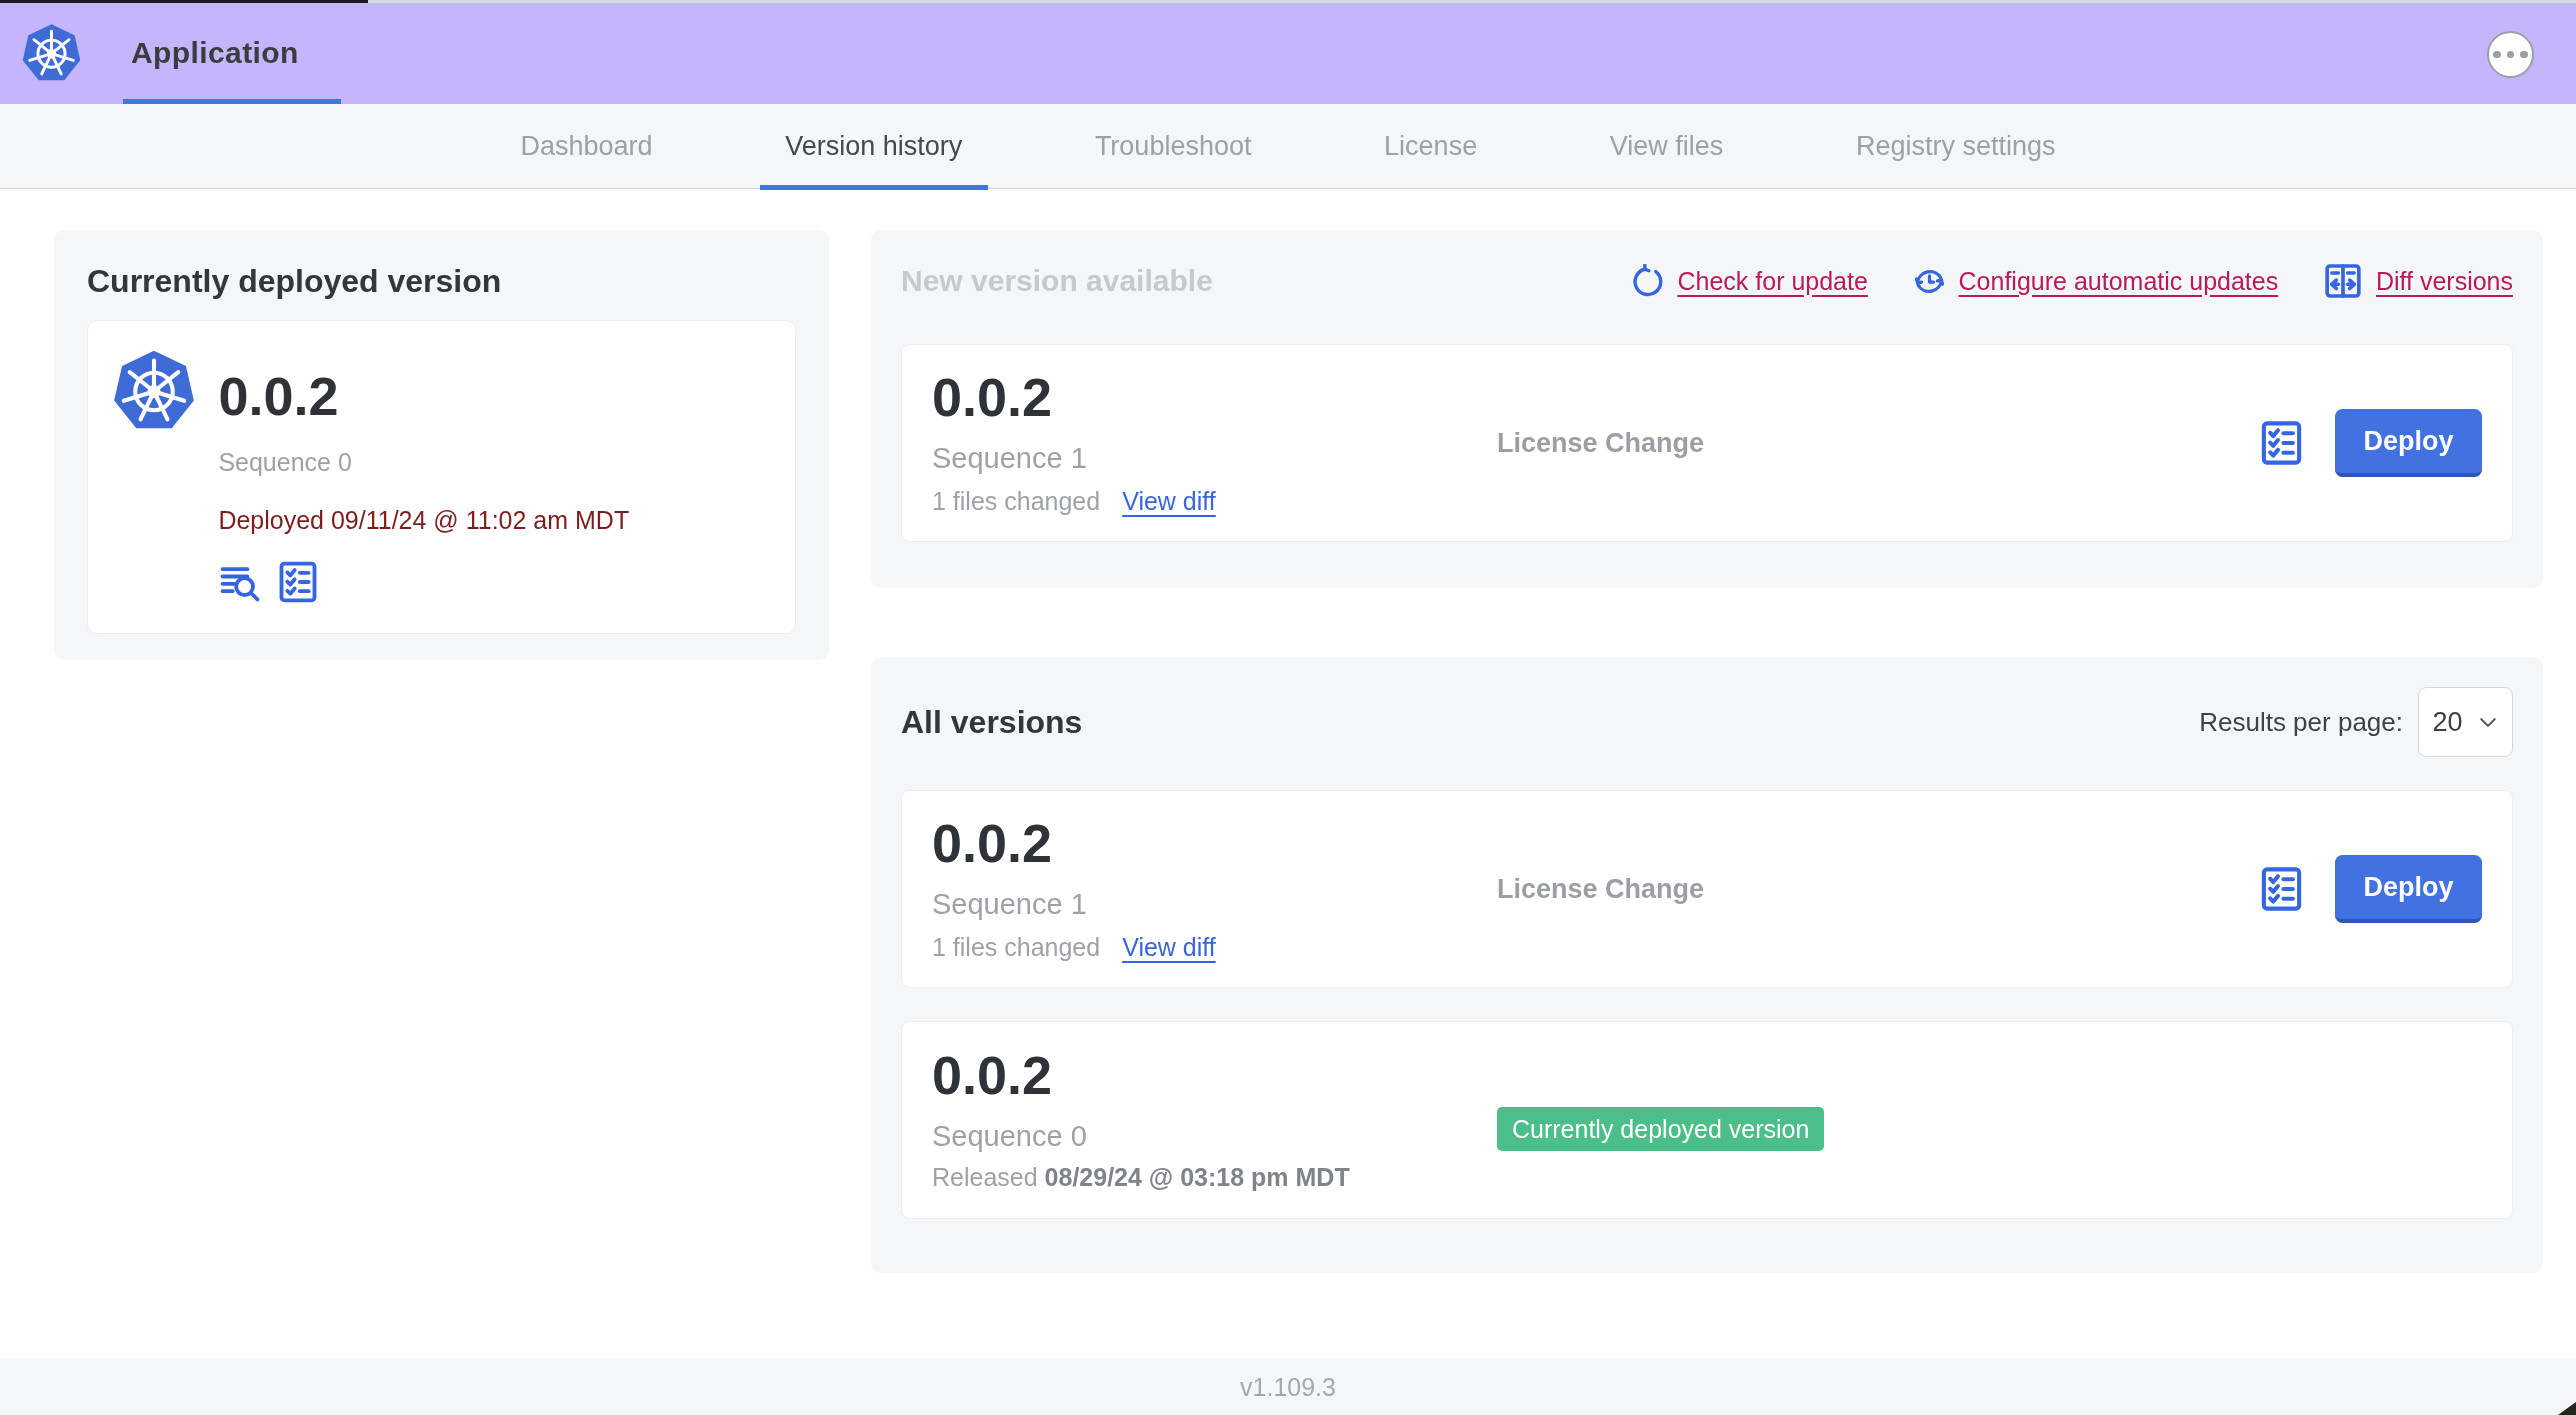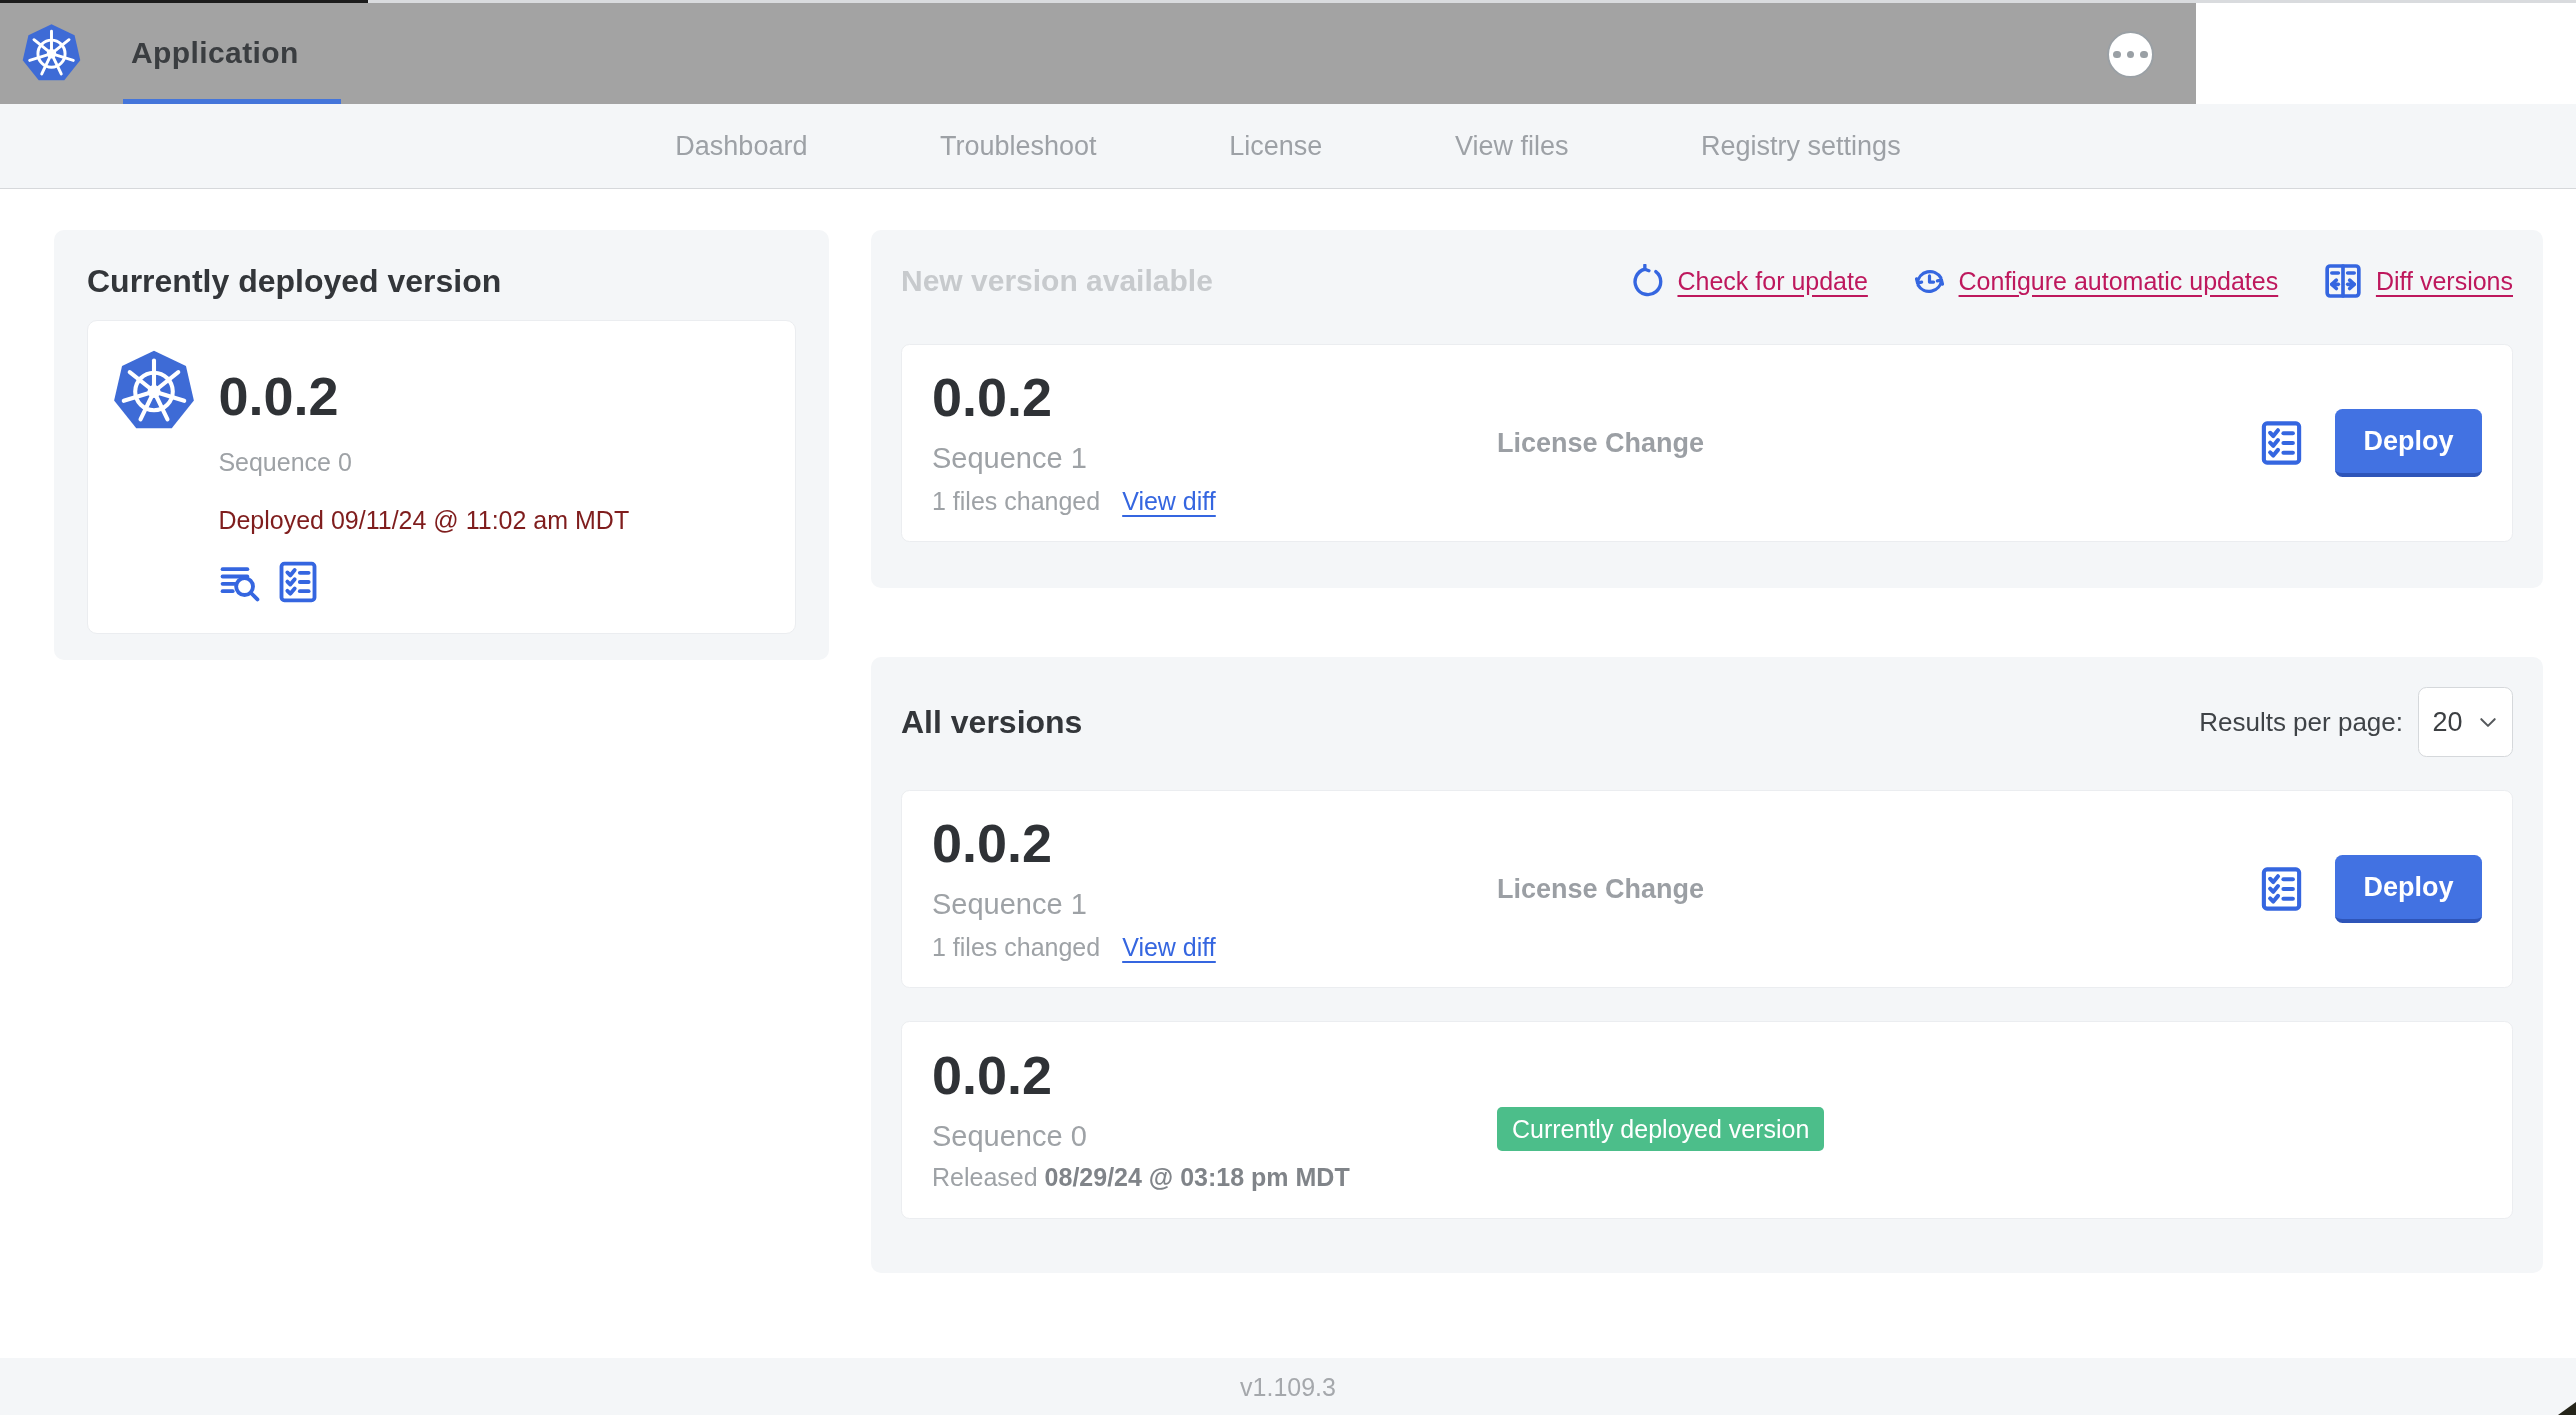--- a/index.html
+++ b/index.html
@@ -10,22 +10,22 @@
     position:relative;
     overflow:hidden;
     color:#33363a;
   }
   
   .top-strip { position:absolute; top:0; left:0; width:2576px; height:2.5px; background:#d9dbde; }
   .top-strip .dark-seg { position:absolute; left:0; top:0; width:368px; height:2.5px; background:#1c1c1c; }
 
   
   .header {
-    position:absolute; top:2.5px; left:0; width:2196px; height:101px;
-    background:#a3a3a3; display:flex; align-items:center;
+    position:absolute; top:2.5px; left:0; width:2576px; height:101px;
+    background:#c4b5fd; display:flex; align-items:center;
   }
   .logo-wrap { margin-left:22px; width:59px; height:61px; }
   .app-title { margin-left:50px; font-size:30px; font-weight:600; color:#3a3d40; letter-spacing:0.4px; }
   .app-underline { position:absolute; left:123px; bottom:0; width:218px; height:5px; background:#4475da; }
   .menu-btn {
     position:absolute; right:42px; top:28.5px; width:47px; height:47px;
     border:2.5px solid #9aa0a5; border-radius:50%; background:#fff;
     display:flex; align-items:center; justify-content:center; gap:5.9px; cursor:pointer;
   }
   .menu-btn i { width:7.5px; height:7.5px; border-radius:50%; background:#9aa0a5; display:block; }
@@ -208,20 +208,23 @@
   <div class="menu-btn">
     <i></i>
       <i></i>
       <i></i>
   </div>
 </div>
 
 <div class="tabbar">
   <div class="tab">
       <span>Dashboard</span>
+    </div>
+  <div class="tab active">
+      <span>Version history</span>
     </div>
   <div class="tab">
       <span>Troubleshoot</span>
     </div>
   <div class="tab">
       <span>License</span>
     </div>
   <div class="tab">
       <span>View files</span>
     </div>

